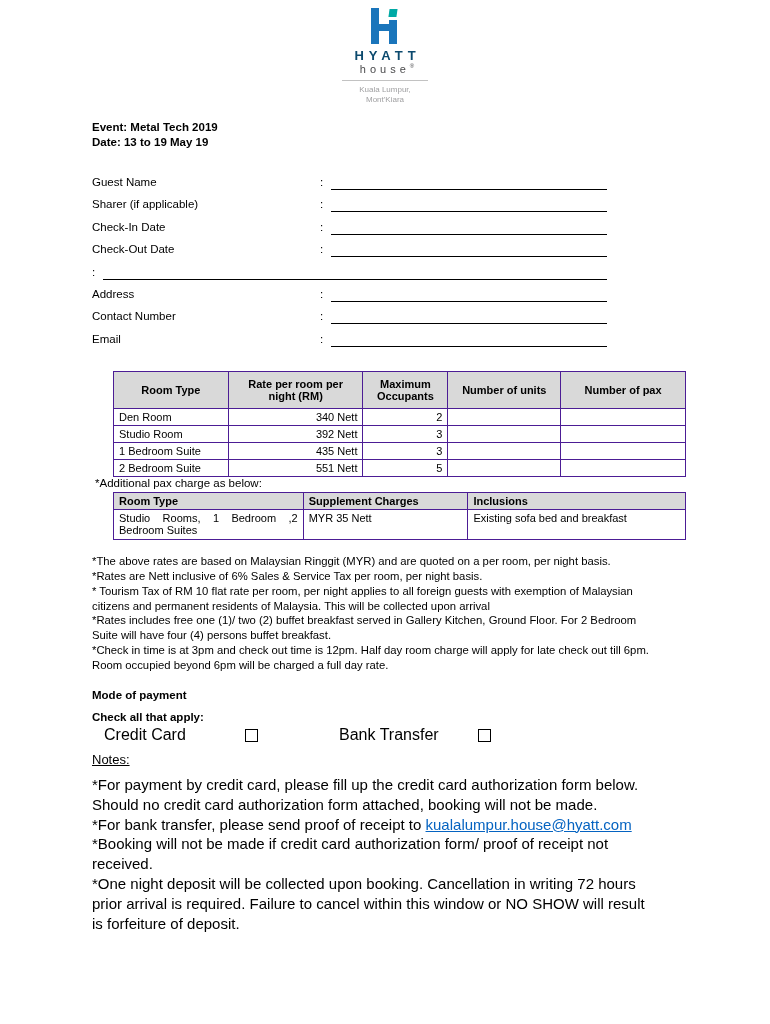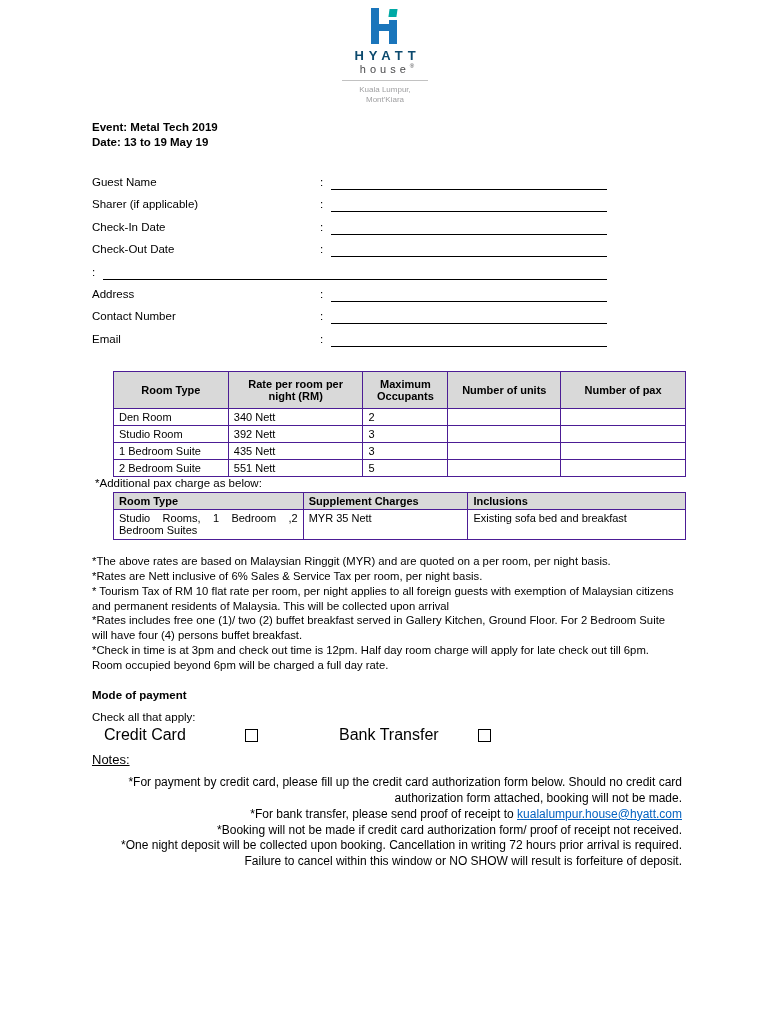--- a/index.html
+++ b/index.html
@@ -15,63 +15,63 @@
   .h-left  { position:absolute; left:3px;  top:0;    width:8px;  height:36px; background:#1a75bb; }
   .h-right { position:absolute; left:21px; top:12px; width:8px;  height:24px; background:#1a75bb; }
   .h-bar   { position:absolute; left:3px;  top:16px; width:26px; height:7px;  background:#1a75bb; }
   .h-dot   { position:absolute; left:21px; top:1px;  width:8px;  height:8px;  background:#00a9a5; transform:skewX(-8deg); }
   .logo-brand { font-size:13px; letter-spacing:5px; color:#0c4a6e; font-weight:bold; padding-left:5px; }
   .logo-sub { font-size:11px; letter-spacing:4px; color:#4a4a4c; padding-left:4px; }
   .logo-sub .reg { font-size:6px; vertical-align:super; letter-spacing:0; }
   .logo-divider { width:86px; border-top:1px solid #c2c2c2; margin:5px auto 4px auto; }
   .logo-location { font-size:8px; color:#a0a0a2; line-height:1.3; }
   
-  .content { padding:14px 88px 0 92px; }
+  .content { padding:14px 120px 0 92px; }
   .doc-heading { font-size:11.5px; font-weight:bold; line-height:1.3; }
   
   .fields { margin-top:18px; width:515px; }
   .field-row { display:flex; align-items:flex-end; height:22.4px; font-size:11.5px; }
   .field-label { width:228px; flex:none; padding-bottom:2px; }
   .field-colon { width:8px; flex:none; padding-bottom:2px; }
   .field-line { flex:1; border-bottom:1px solid #000; height:16px; margin-left:3px; }
   
   .tbl-wrap { margin-left:21px; width:573px; }
   table { border-collapse:collapse; width:100%; font-size:11px; }
   th, td { border:1px solid #4c1d95; padding:2px 5px; vertical-align:middle; }
   thead th { background:#d9d9d9; font-weight:bold; }
   .rates-table { margin-top:24px; }
   .rates-table thead th { text-align:center; height:37px; }
   .rates-table td { height:15px; }
   .col-roomtype { width:115px; }
   .col-rate     { width:135px; }
   .col-occ      { width:85px;  }
   .col-units    { width:113px; }
   .col-pax      { width:125px; }
-  .td-center { text-align:left; }
+  .td-center { text-align:right; }
   .supp-intro { font-size:11.5px; margin-left:3px; }
   .supp-table { margin-top:3px; }
   .supp-table thead th { text-align:left; }
   .supp-col-room { width:190px; }
   .supp-col-charge { width:165px; }
   .supp-col-incl { width:218px; }
   .supp-table td { vertical-align:top; height:30px; }
   .justify { text-align:justify; }
   
   .terms { margin-top:14px; font-size:11.3px; line-height:1.32; }
   .terms p { margin:0; }
   
   .payment-title { margin-top:16px; font-size:11.5px; font-weight:bold; }
-  .payment-instruction { margin-top:10px; font-size:11.5px; }
+  .payment-instruction { margin-top:10px; font-size:11.5px;font-weight:bold; }
   .payment-options { display:flex; align-items:center; margin-top:3px; font-size:16px;margin-left:12px; }
   .opt-label-1 { width:141px; flex:none; }
   .checkbox { width:13px; height:13px; border:1.6px solid #000; flex:none; background:#fff; }
   .opt-label-2 { width:139px; flex:none; margin-left:81px; }
   
   .bottom-notes-title { margin-top:8px; font-size:13px; text-decoration:underline; }
-  .bottom-notes { margin-top:8px; font-size:12px; line-height:1.32;text-align:right; }
+  .bottom-notes { margin-top:8px; font-size:15px; line-height:1.32; }
   .bottom-notes p { margin:0; }
   .email-link { color:#0563c1; text-decoration:underline; cursor:pointer; }
 </style>
 </head>
 <body>
 
 <div class="page">
 
   <div class="logo">
     <div class="logo-h">

